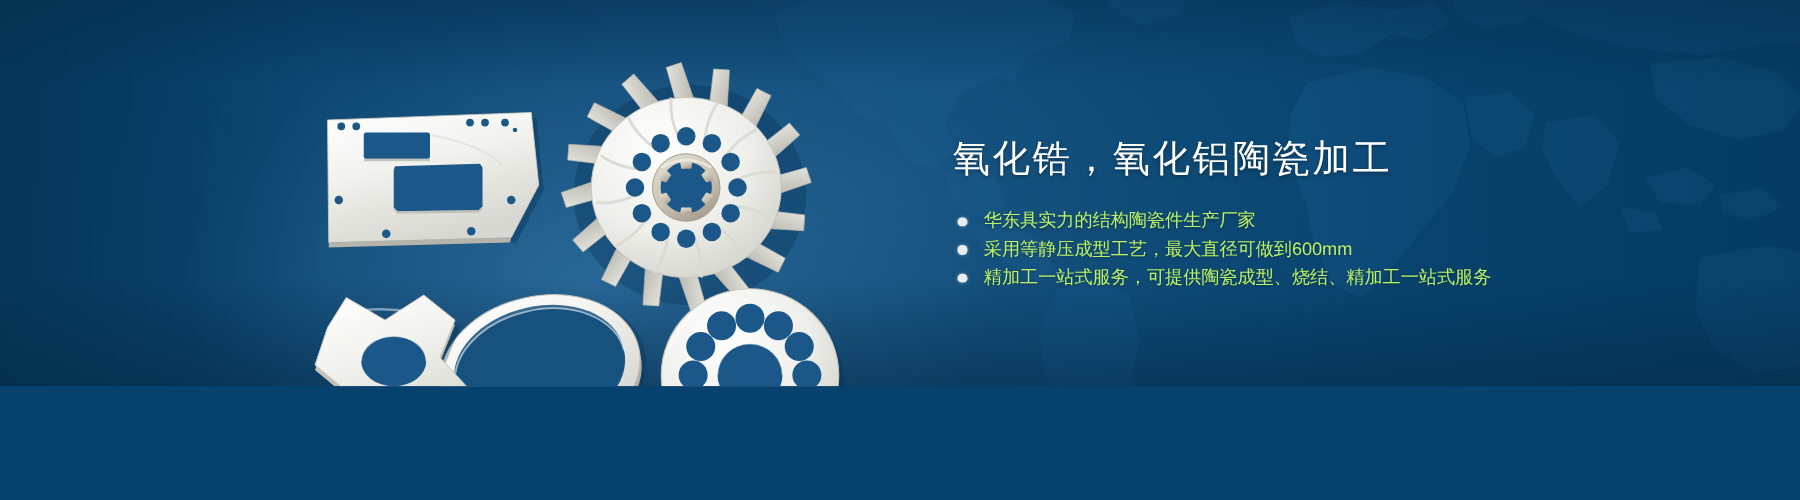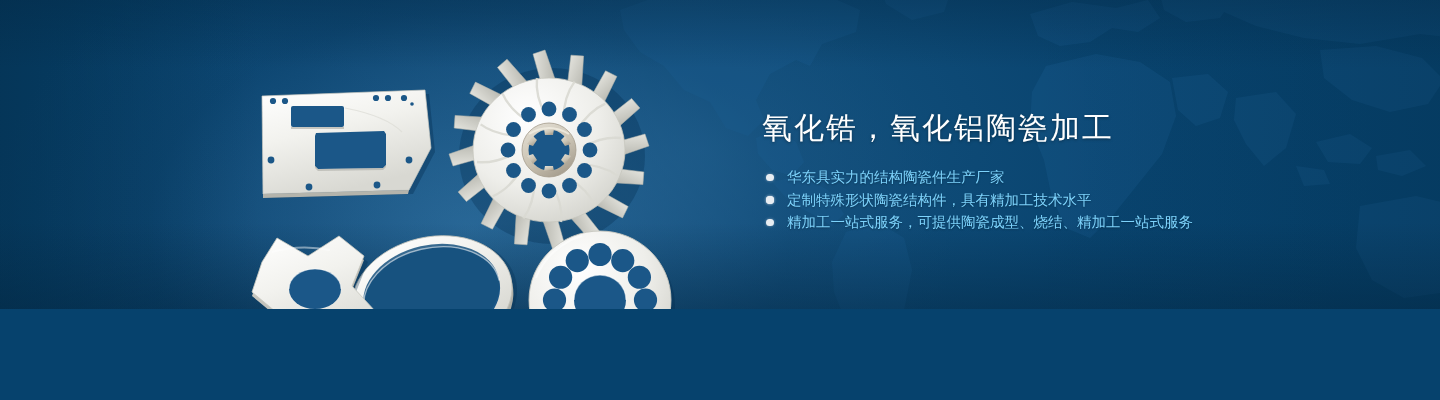--- a/index.html
+++ b/index.html
@@ -81,21 +81,21 @@
     white-space: nowrap;
     text-shadow: 0 1px 3px rgba(0,0,0,0.35);
   }
   .feature-list {
     list-style: none;
     margin: 0;
     padding: 0 0 0 4px;
   }
   .feature-item {
     position: relative;
-    color: #7dd3fc;
+    color: #bef264;
     font-size: 14.5px;
     line-height: 22.5px;
     padding-left: 21px;
     white-space: nowrap;
     text-shadow: 0 1px 2px rgba(0,0,0,0.3);
   }
   .feature-bullet {
     position: absolute;
     left: 0;
     top: 7.5px;
@@ -420,24 +420,21 @@
 
     <h1 class="headline">氧化锆，氧化铝陶瓷加工</h1>
 
     <ul class="feature-list">
       <li class="feature-item">
         <span class="feature-bullet"></span>
         <span>华东具实力的结构陶瓷件生产厂家</span>
       </li>
       <li class="feature-item">
         <span class="feature-bullet"></span>
-      </li>
-      <li class="feature-item">
-        <span class="feature-bullet"></span>
-        <span>定制特殊形状陶瓷结构件，具有精加工技术水平</span>
+        <span>采用等静压成型工艺，最大直径可做到600mm</span>
       </li>
       <li class="feature-item">
         <span class="feature-bullet"></span>
         <span>精加工一站式服务，可提供陶瓷成型、烧结、精加工一站式服务</span>
       </li>
     </ul>
 
   </div>
 </div>
 

